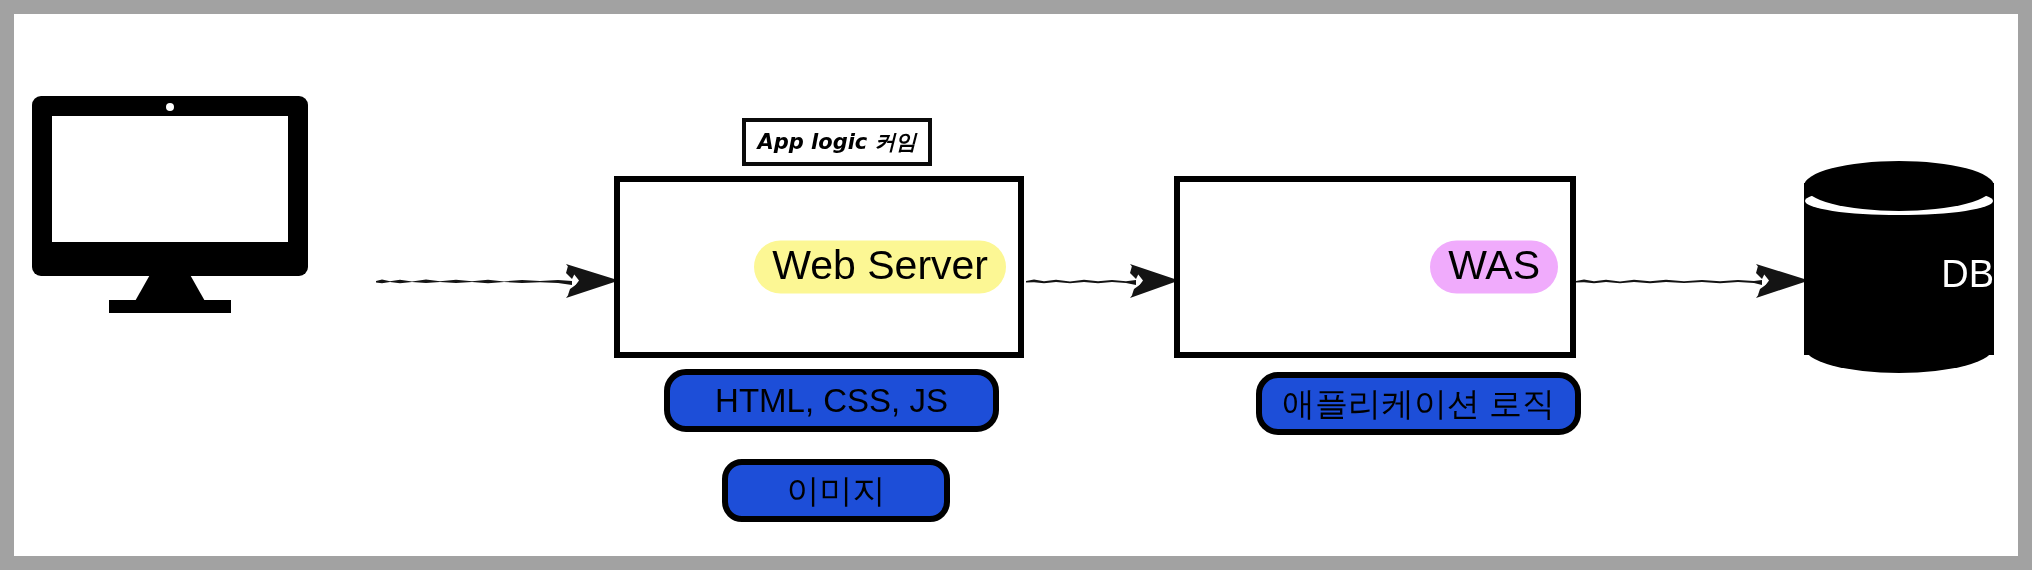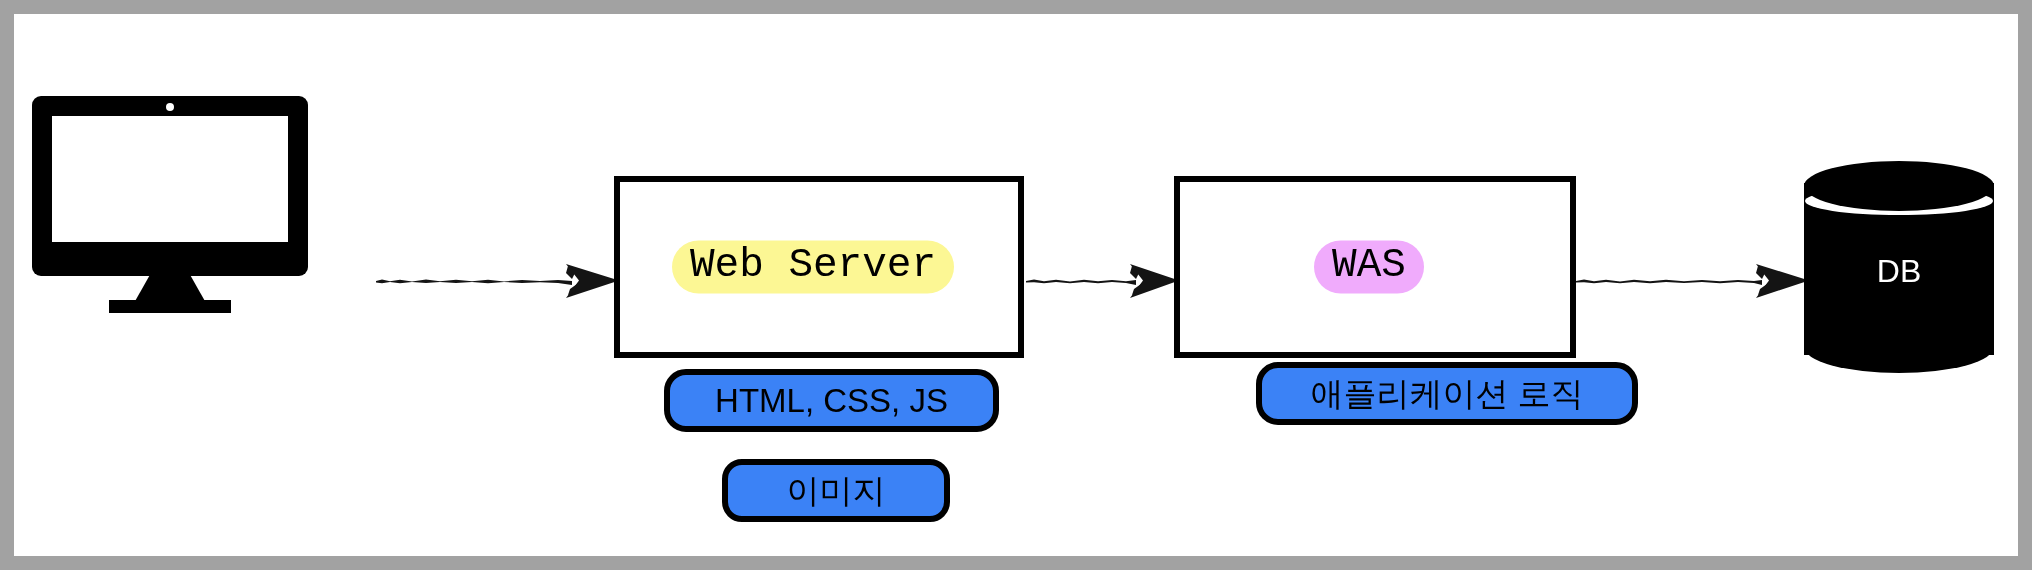--- a/index.html
+++ b/index.html
@@ -80,26 +80,25 @@
     border: 6px solid #000000;
   }
   #web-server-box  { left: 600px;  top: 162px; width: 410px; height: 182px; }
   #was-box         { left: 1160px; top: 162px; width: 402px; height: 182px; }
 
   .server-label {
     position: absolute;
     left: 0; right: 12px;
     top: 50%;
     transform: translateY(-50%);
-    text-align: center;
+    text-align: right;
     font-size: 41px;
     color: #000000;
     letter-spacing: 0px;
     line-height: 1;
-    font-family: Liberation Mono, monospace;
   }
   .server-label .hl {
     display: inline-block;
     padding: 4px 18px 6px 18px;
     border-radius: 999px;
     line-height: 1.05;
   }
   .hl-yellow { background: #FCF794; }
   .hl-orange { background: #f0abfc; }
 
@@ -120,36 +119,36 @@
     font-family: "DejaVu Sans", sans-serif;
     font-size: 21px;
     font-weight: bold;
     font-style: italic;
     color: #000000;
     white-space: nowrap;
   }
 
   
   .pill {
-    background: #3b82f6;
+    background: #1d4ed8;
     border: 6px solid #000000;
     border-radius: 22px;
     display: flex;
     align-items: center;
     justify-content: center;
   }
   .pill span {
     font-size: 33px;
     color: #000000;
     line-height: 1;
     white-space: nowrap;
   }
   #pill-html-css-js { left: 650px;  top: 355px; width: 335px; height: 63px; }
   #pill-image       { left: 708px;  top: 445px; width: 228px; height: 63px; border-radius: 20px; }
-  #pill-app-logic   { left: 1242px; top: 348px; width: 382px; height: 63px; }
+  #pill-app-logic   { left: 1242px; top: 358px; width: 325px; height: 63px; }
 
   
   #db-cylinder { left: 1790px; top: 147px; width: 190px; height: 216px; }
   .db-body {
     position: absolute;
     left: 0; top: 22px;
     width: 190px; height: 172px;
     background: #000000;
   }
   .db-bottom-cap {
@@ -170,22 +169,22 @@
     position: absolute;
     left: 0; top: 0;
     width: 190px; height: 50px;
     background: #000000;
     border-radius: 50%;
   }
   .db-label {
     position: absolute;
     left: 0; right: 0;
     top: 94px;
-    text-align: center;
-    font-size: 32px;
+    text-align: right;
+    font-size: 38px;
     color: #FFFFFF;
     line-height: 1;
   }
 
   
   .arrow { position: absolute; }
   #arrow-client-web { left: 362px;  top: 244px; width: 245px; height: 44px; }
   #arrow-web-was    { left: 1012px; top: 244px; width: 155px; height: 44px; }
   #arrow-was-db     { left: 1562px; top: 244px; width: 235px; height: 44px; }
   .arrow svg { display: block; width: 100%; height: 100%; }
@@ -216,20 +215,23 @@
         <path d="M194,31 L201,26 L199,34 L192,37 Z" fill="#141414"></path>
       </svg>
     </div>
 
     <div class="node server-box" id="web-server-box">
       <div class="server-label">
         <span class="hl hl-yellow">Web Server</span>
       </div>
     </div>
 
+    <div class="node" id="app-logic-note">
+      <div class="note-text">App logic 커임</div>
+    </div>
 
     <div class="node pill" id="pill-html-css-js">
       <span>HTML, CSS, JS</span>
     </div>
 
     <div class="node pill" id="pill-image">
       <span>이미지</span>
     </div>
 
     <div class="arrow" id="arrow-web-was">

